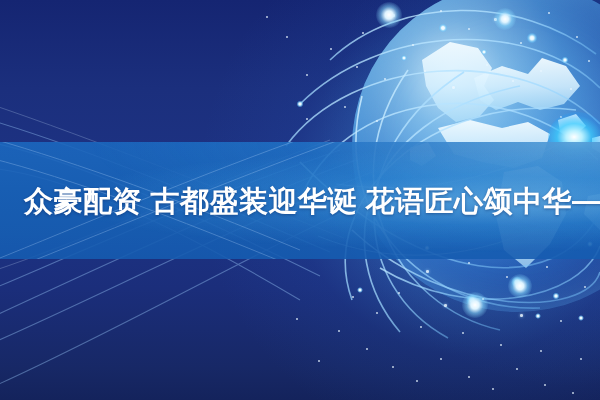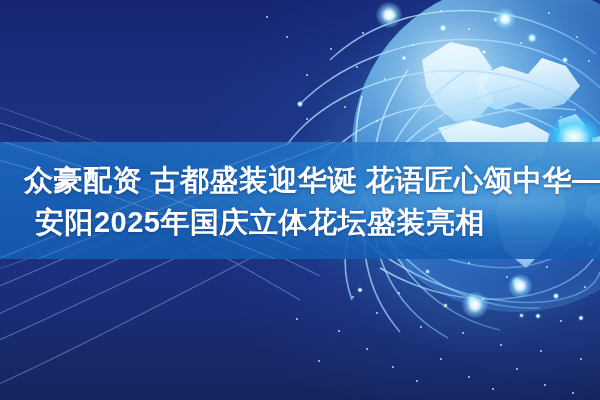--- a/index.html
+++ b/index.html
@@ -341,16 +341,15 @@
         <path d="M-10 -4 C 80 22, 180 58, 300 108"></path>
         <path d="M-10 16 C 70 36, 176 76, 292 124"></path>
         <path d="M-10 120 C 80 84, 190 36, 320 -10"></path>
         <path d="M-10 136 C 96 94, 214 44, 350 -6"></path>
       </g>
     </svg>
   </div>
 
   <div id="headline">
     <div class="hl-line" id="hl-1">众豪配资 古都盛装迎华诞 花语匠心颂中华——河南</div>
-    <div class="hl-line" id="hl-2">安阳2025年国庆立体花坛盛装亮相</div>
   </div>
 
 </div>
 
 </body></html>

